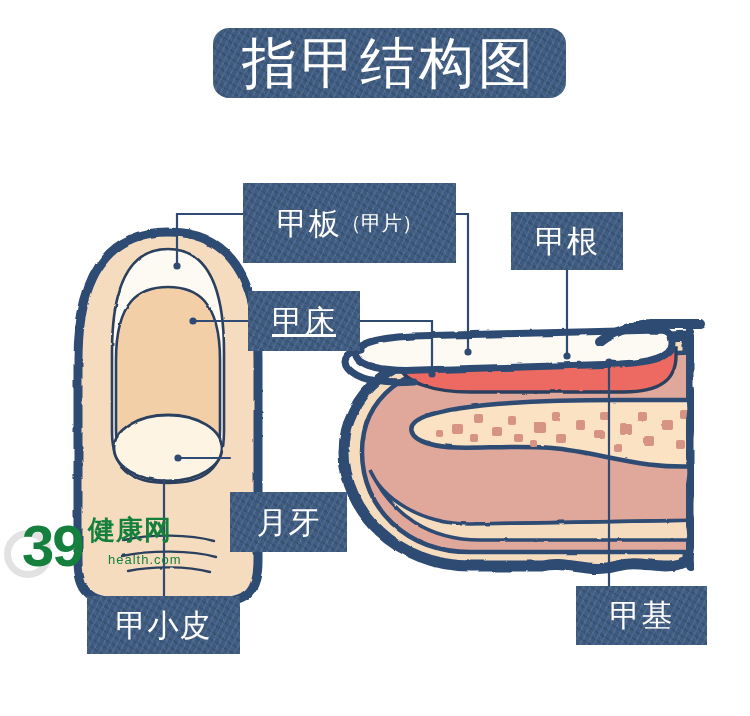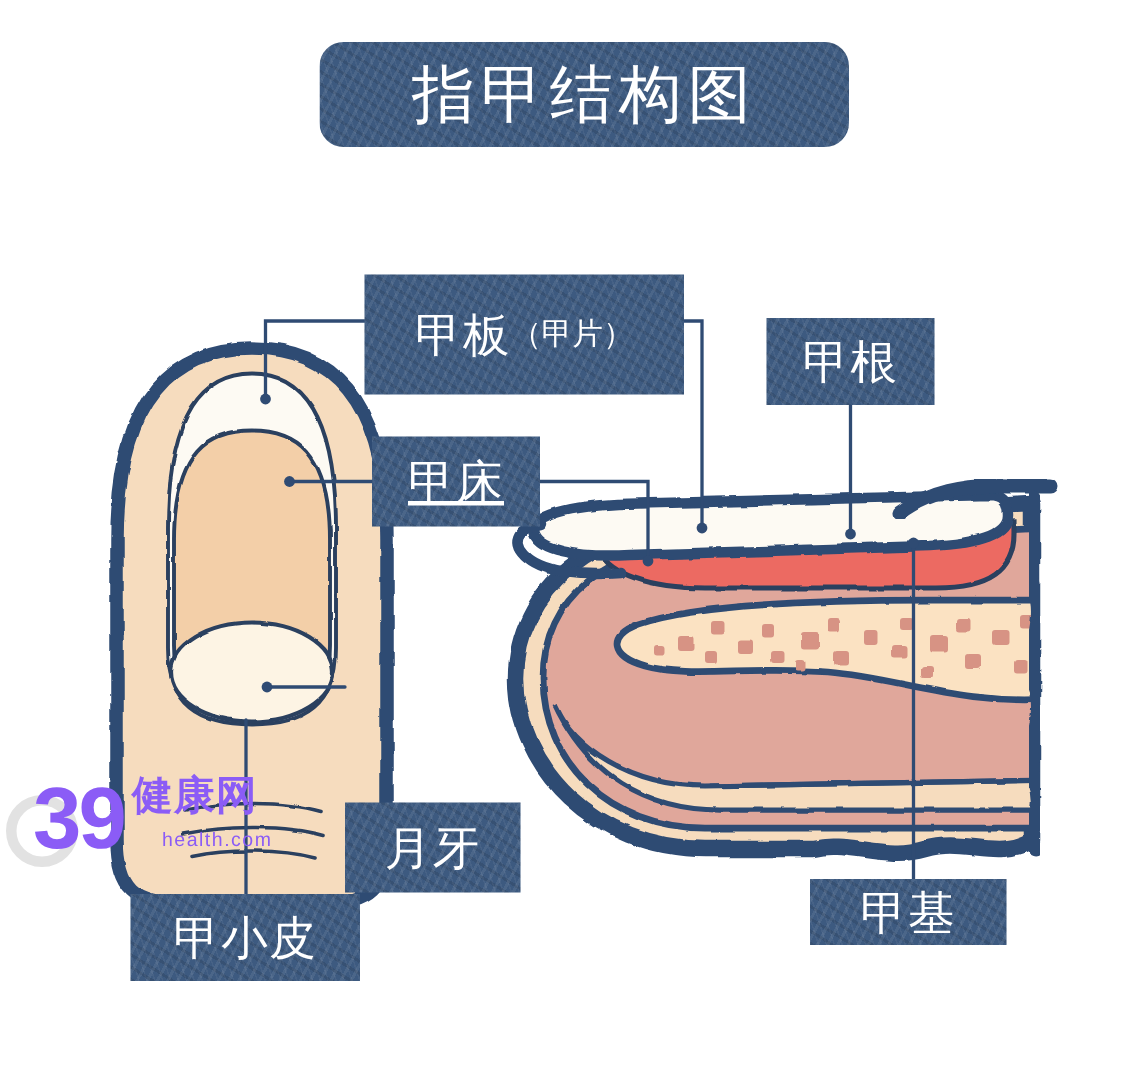--- a/index.html
+++ b/index.html
@@ -43,28 +43,28 @@
       repeating-linear-gradient(118deg, rgba(255,255,255,0.075) 0px, rgba(255,255,255,0.075) 2px, rgba(0,0,0,0) 2px, rgba(0,0,0,0) 6px),
       repeating-linear-gradient(32deg, rgba(0,0,0,0.10) 0px, rgba(0,0,0,0.10) 2px, rgba(0,0,0,0) 2px, rgba(0,0,0,0) 7px),
       repeating-linear-gradient(72deg, rgba(255,255,255,0.05) 0px, rgba(255,255,255,0.05) 1px, rgba(0,0,0,0) 1px, rgba(0,0,0,0) 5px);
   }
   .label-chip .sub {
     font-size: 0.66em;
     letter-spacing: 0;
   }
   #title-chip {
     border-radius: 16px;
-    font-size: 42px;
+    font-size: 55px;
     letter-spacing: 4px;
   }
 
   
   .wm {
     position: absolute;
-    color: #8b5cf6;
+    color: #15803d;
     font-weight: bold;
     pointer-events: none;
     user-select: none;
   }
   #wm-39 { font-size: 58px; left: 22px; top: 512px; letter-spacing: -2px; }
   #wm-ring {
     left: 4px; top: 530px;
     width: 34px; height: 34px;
     border: 7px solid #e2e2e2;
     border-radius: 50%;
@@ -279,25 +279,25 @@
   </div>
 
   <div class="label-chip" id="chip-nail-bed" style="left: 248px; top: 291px; width: 112px; height: 60px; font-size: 31px; text-decoration: underline;">
     <span>甲床</span>
   </div>
 
   <div class="label-chip" id="chip-nail-root" style="left: 511px; top: 212px; width: 112px; height: 58px; font-size: 31px;">
     <span>甲根</span>
   </div>
 
-  <div class="label-chip" id="chip-lunula" style="left: 230px; top: 492px; width: 117px; height: 60px; font-size: 31px; margin-top: 43px;">
+  <div class="label-chip" id="chip-lunula" style="left: 230px; top: 492px; width: 117px; height: 60px; font-size: 31px;">
     <span>月牙</span>
   </div>
 
   <div class="label-chip" id="chip-cuticle" style="left: 87px; top: 596px; width: 153px; height: 58px; font-size: 31px;">
     <span>甲小皮</span>
   </div>
 
-  <div class="label-chip" id="chip-matrix" style="left: 540px; top: 586px; width: 131px; height: 44px; font-size: 31px;">
+  <div class="label-chip" id="chip-matrix" style="left: 576px; top: 586px; width: 131px; height: 59px; font-size: 31px;">
     <span>甲基</span>
   </div>
 
 </div>
 
 </body></html>

